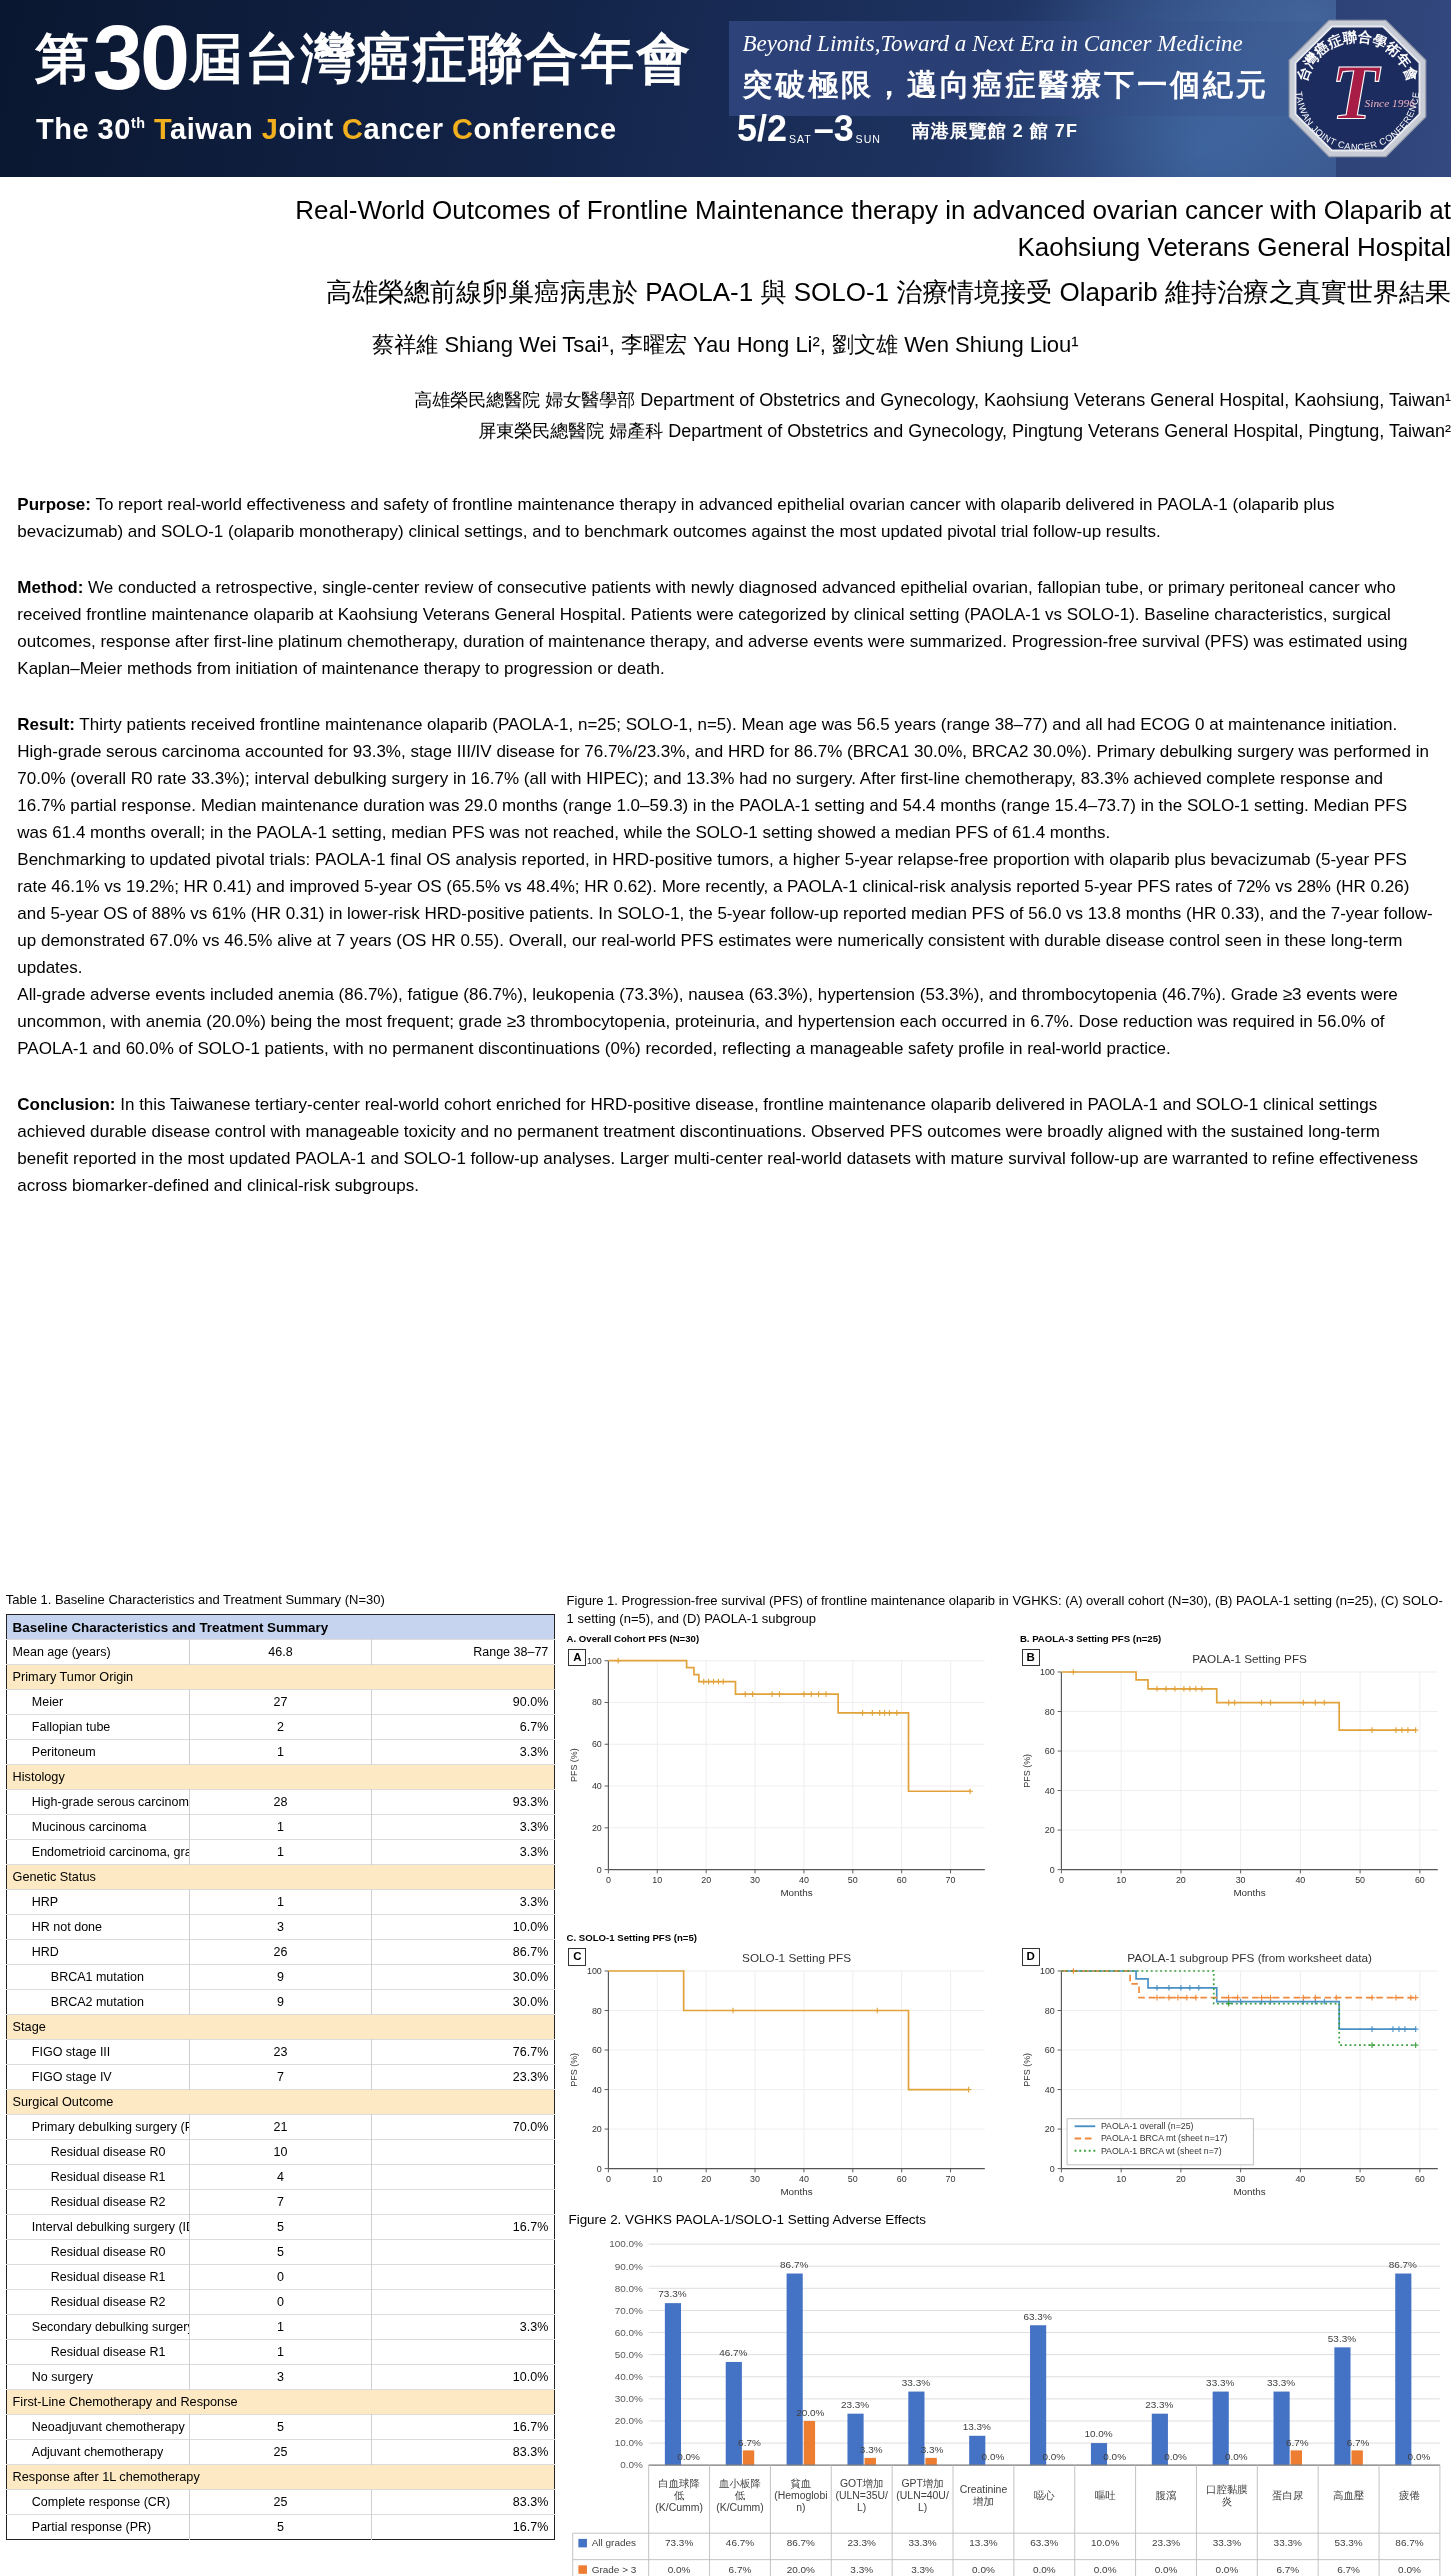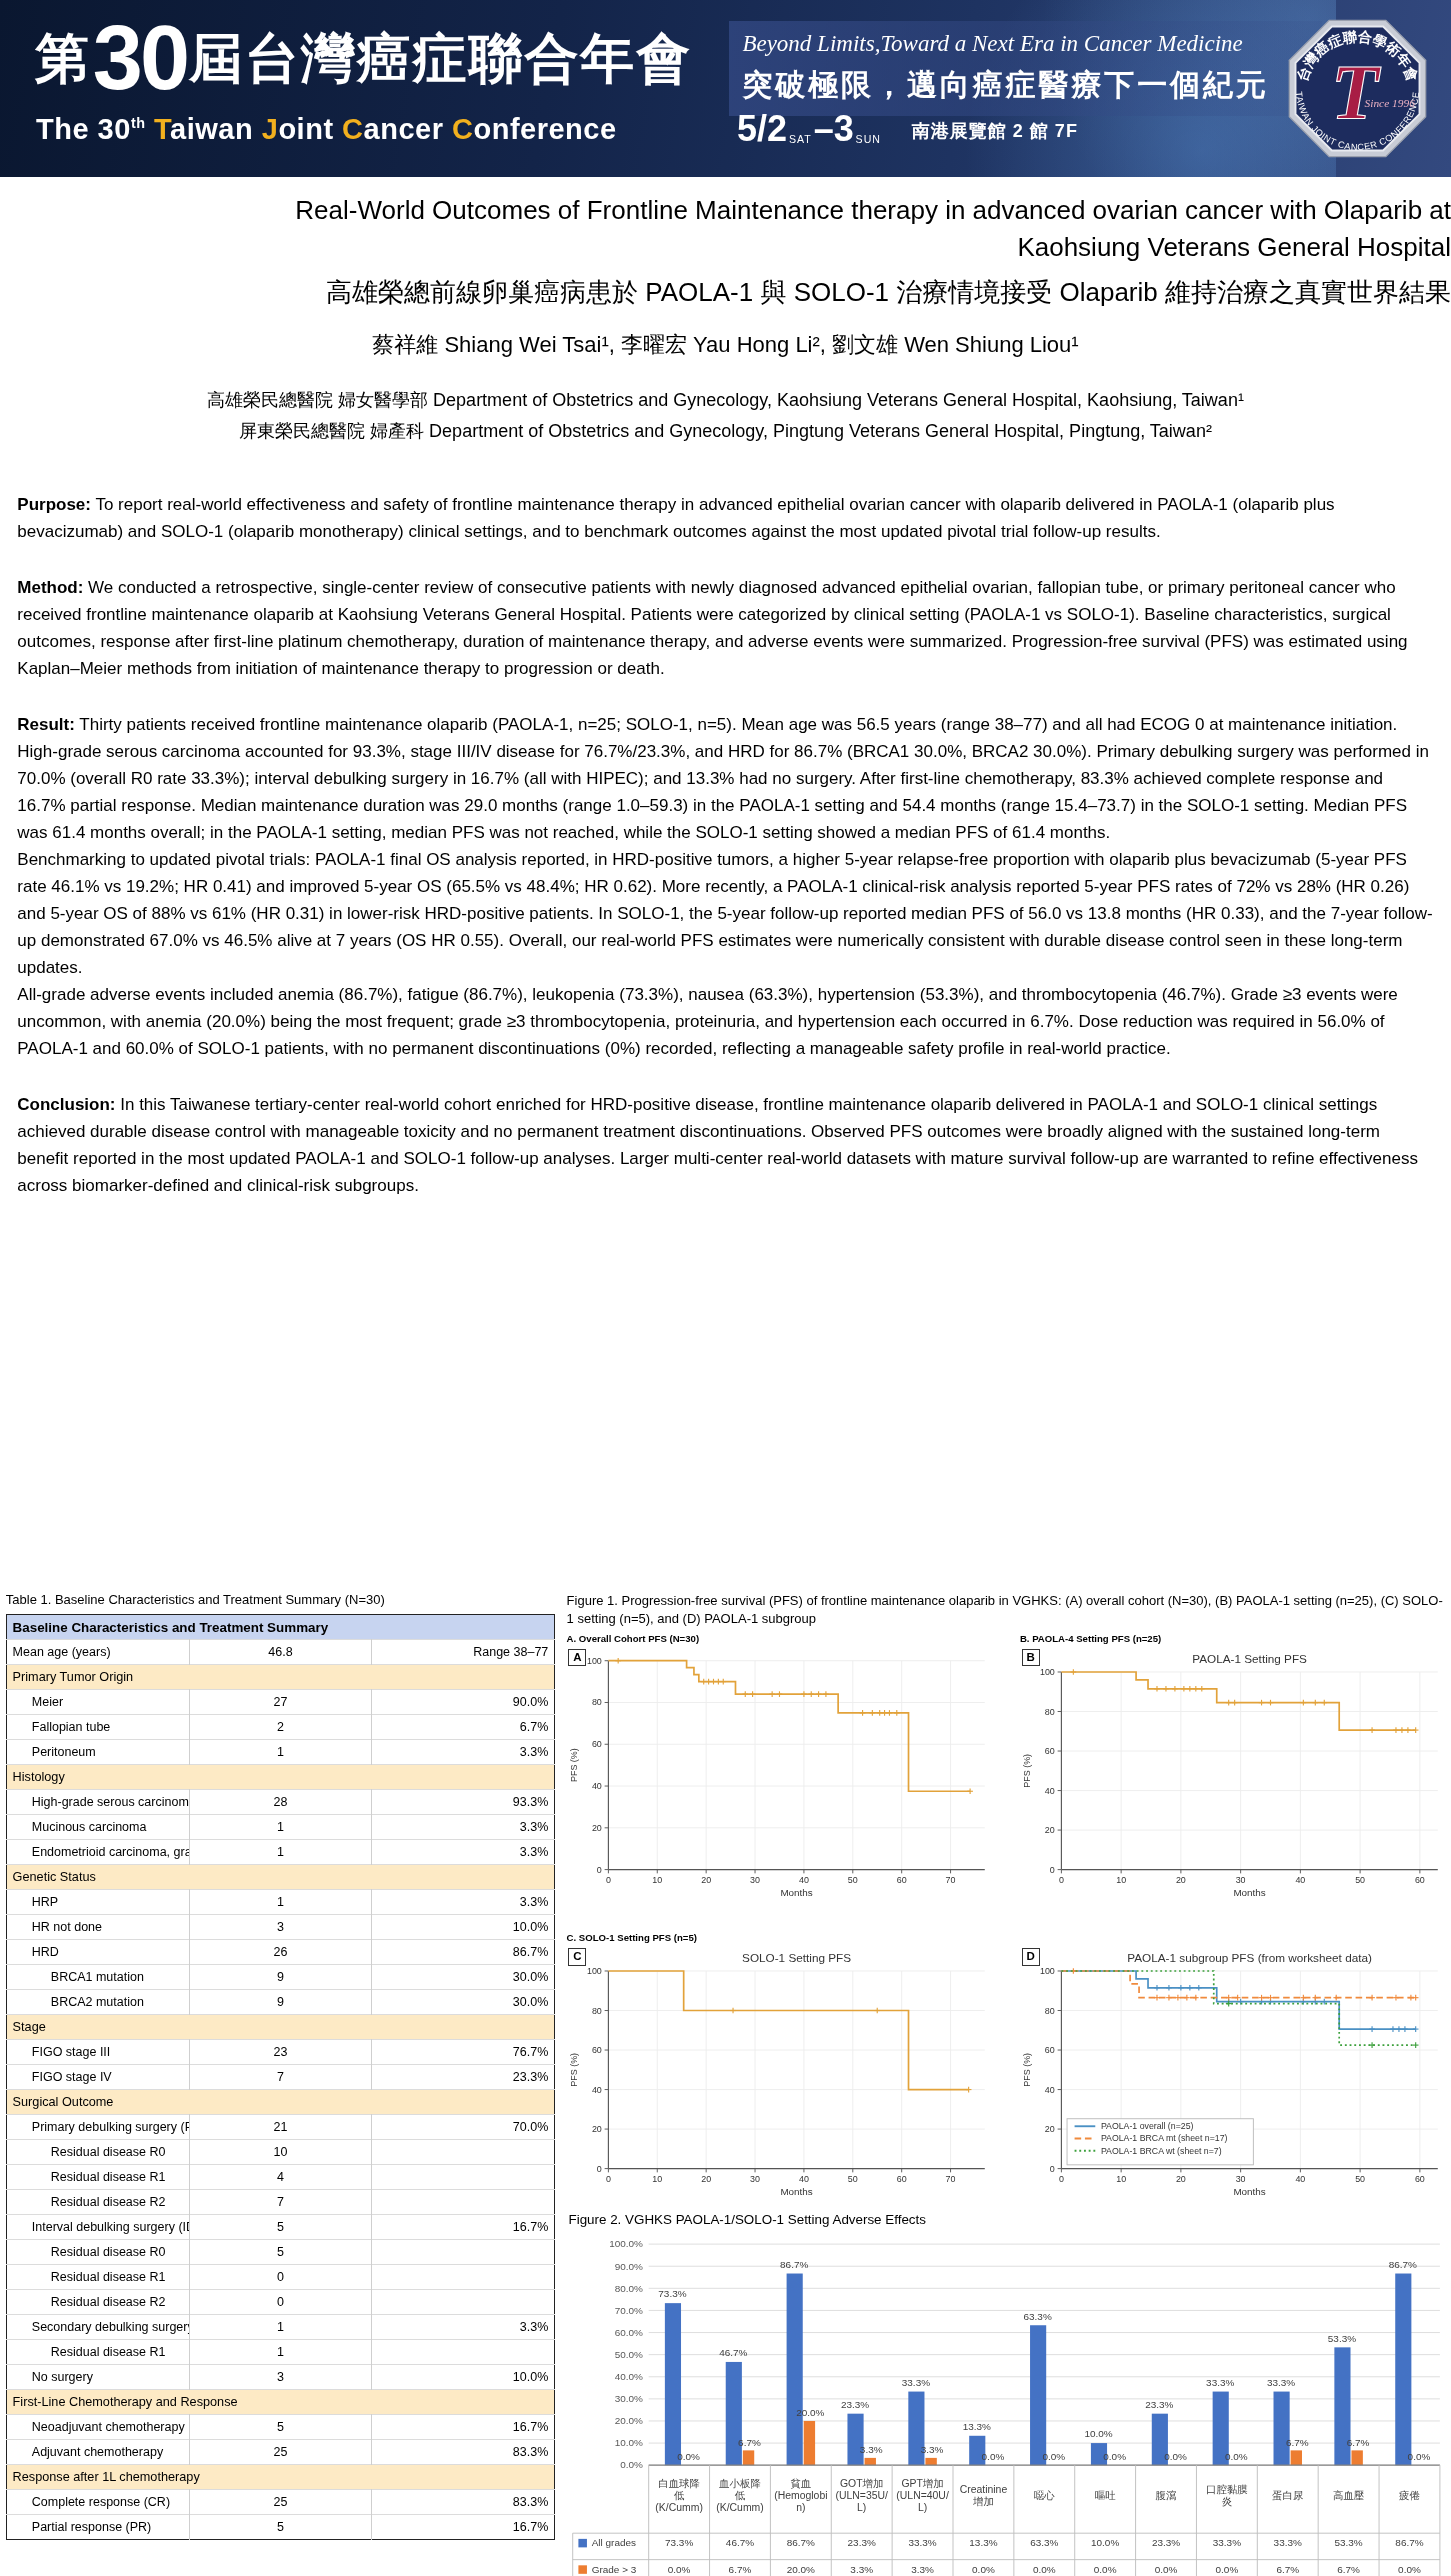--- a/index.html
+++ b/index.html
@@ -25,21 +25,21 @@
   .d-big{font-size:36px;font-weight:600;}
   .d-sub{font-size:10.6px;margin:0 1.9px 2.9px 1.9px;letter-spacing:1px;}
   .venue{font-size:18px;font-weight:600;margin:0 0 6.7px 29px;letter-spacing:1px;}
   .logo-wrap{position:absolute;right:13.4px;top:7.7px;width:161px;height:161px;}
 
   
   .titleblock{padding-top:15.4px;text-align:right;}
   .t-en{font-size:26px;line-height:37px;}
   .t-zh{font-size:26px;line-height:36px;margin-top:7.7px;}
   .authors{margin-top:20px;text-align:center;font-size:22px;}
-  .affils{margin-top:25px;text-align:center;font-size:18px;line-height:31px;}
+  .affils{margin-top:25px;text-align:right;font-size:18px;line-height:31px;}
 
   
   .abstract{margin:44px 17.3px 0;font-size:17px;line-height:27px;height:1051px;overflow:hidden;text-align:left;}
   .para{margin-bottom:29px;}
   .para b{font-weight:700;}
 
   
   .bottom{position:absolute;left:0;top:1586px;width:1451px;height:990px;display:flex;}
   .col-left{width:557px;padding:5.8px 1.9px 0 5.8px;box-sizing:border-box;}
   .t1-title{font-size:13px;margin:0 0 7.7px 0;}
@@ -419,21 +419,21 @@
                 <line x1="339.7012987012987" y1="67.5" x2="345.7012987012987" y2="67.5" stroke="#e2a23a" stroke-width="1.2"></line>
                 <line x1="342.7012987012987" y1="64.5" x2="342.7012987012987" y2="70.5" stroke="#e2a23a" stroke-width="1.2"></line>
                 <line x1="347.4935064935065" y1="67.5" x2="353.4935064935065" y2="67.5" stroke="#e2a23a" stroke-width="1.2"></line>
                 <line x1="350.4935064935065" y1="64.5" x2="350.4935064935065" y2="70.5" stroke="#e2a23a" stroke-width="1.2"></line>
                 <line x1="425.4155844155844" y1="150.75" x2="431.4155844155844" y2="150.75" stroke="#e2a23a" stroke-width="1.2"></line>
                 <line x1="428.4155844155844" y1="147.75" x2="428.4155844155844" y2="153.75" stroke="#e2a23a" stroke-width="1.2"></line>
               </g>
             </svg>
         </div>
         <div class="km-panel">
-          <div class="km-caption">B. PAOLA-4 Setting PFS (n=25)</div>
+          <div class="km-caption">B. PAOLA-3 Setting PFS (n=25)</div>
           <div class="km-letter">B</div>
           <svg class="km" viewBox="0 0 452 268">
               <g>
                 <line x1="44" y1="24" x2="44" y2="234" stroke="#ededed" stroke-width="1"></line>
                 <line x1="107.4920634920635" y1="24" x2="107.4920634920635" y2="234" stroke="#ededed" stroke-width="1"></line>
                 <line x1="170.984126984127" y1="24" x2="170.984126984127" y2="234" stroke="#ededed" stroke-width="1"></line>
                 <line x1="234.47619047619045" y1="24" x2="234.47619047619045" y2="234" stroke="#ededed" stroke-width="1"></line>
                 <line x1="297.968253968254" y1="24" x2="297.968253968254" y2="234" stroke="#ededed" stroke-width="1"></line>
                 <line x1="361.46031746031747" y1="24" x2="361.46031746031747" y2="234" stroke="#ededed" stroke-width="1"></line>
                 <line x1="424.9523809523809" y1="24" x2="424.9523809523809" y2="234" stroke="#ededed" stroke-width="1"></line>

